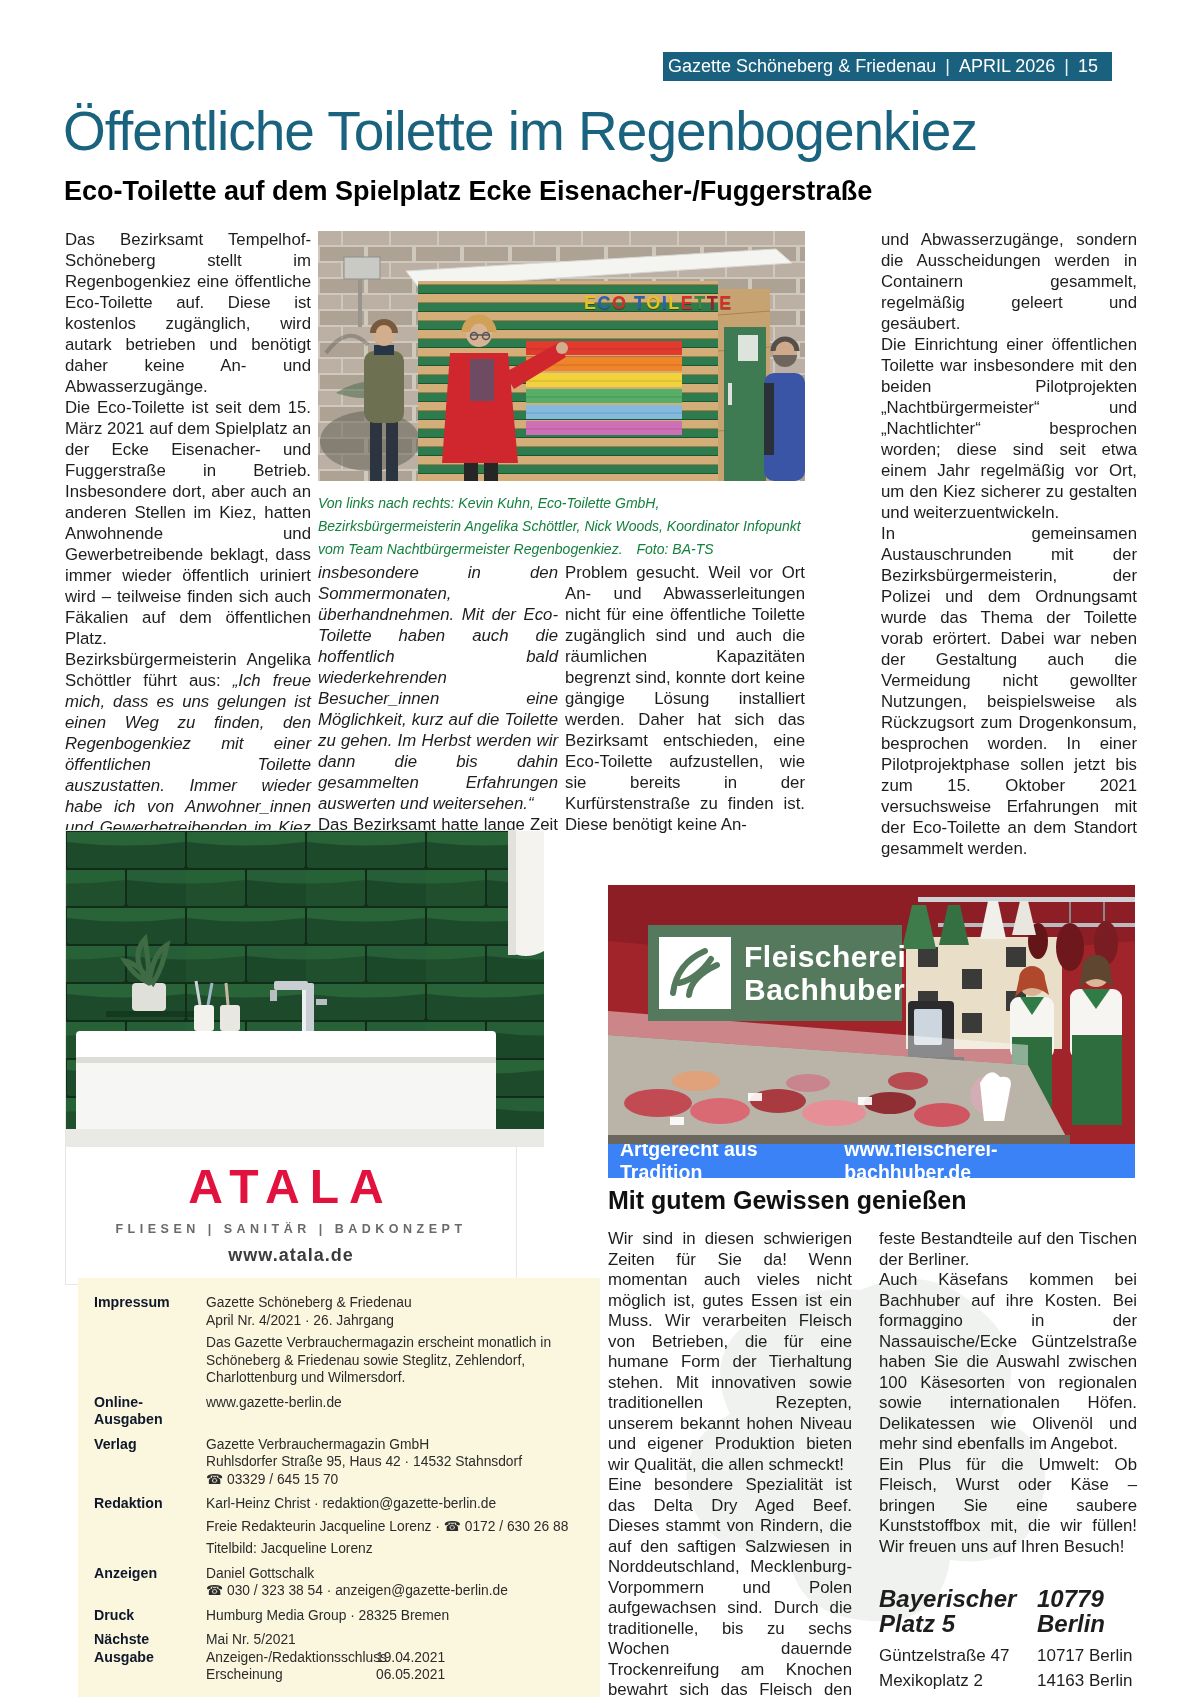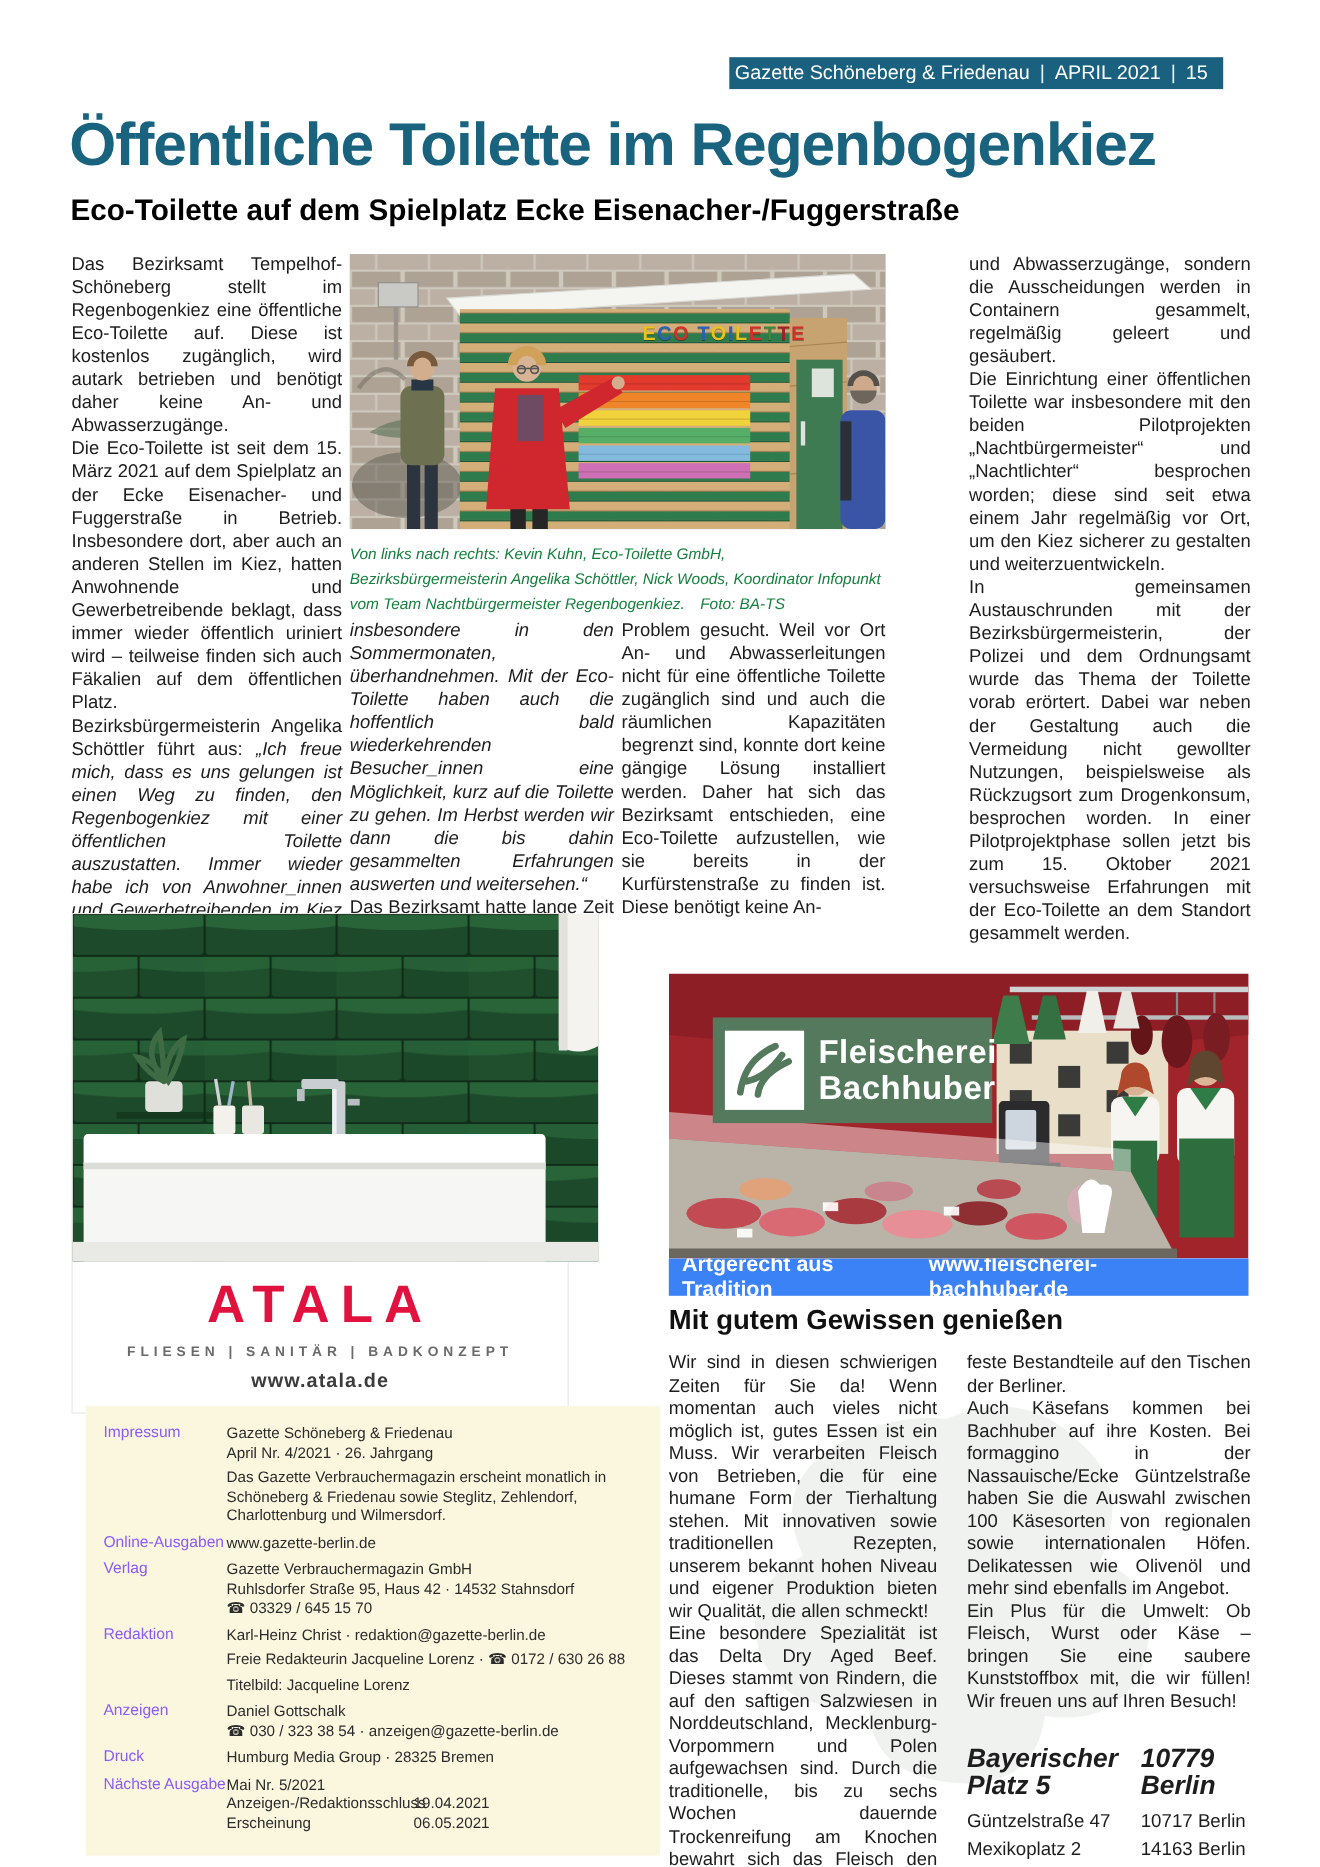--- a/index.html
+++ b/index.html
@@ -9,21 +9,21 @@
   .abs { position:absolute; }
 
   
   #header-bar { left:663px; top:52px; width:449px; height:29px; background:#19617f;
     color:#fff; display:flex; align-items:center; justify-content:flex-end;
     padding-right:14px; font-size:18px; gap:9px; }
   .hsep { opacity:.9; font-weight:300; }
 
   
   #title { left:63px; top:100px; width:1075px; font-size:55px; line-height:62px;
-    color:#19637f; font-weight:700; letter-spacing:-1px; white-space:nowrap; }
+    color:#19637f; font-weight:400; letter-spacing:-1px; white-space:nowrap; }
   #subtitle { left:64px; top:176px; font-size:27px; font-weight:700; color:#000000; }
 
   
   .body-text { font-size:16.8px; line-height:21px; text-align:justify;
     hyphens:auto; -webkit-hyphens:auto; color:#1d1d1d; }
   .quote { font-style:italic; }
   #col1 { left:65px;  top:229px; width:246px; }
   #col2 { left:318px; top:562px; width:240px; }
   #col3 { left:565px; top:562px; width:240px; }
   #col4 { left:881px; top:229px; width:256px; }
@@ -42,21 +42,21 @@
   #atala-photo svg { display:block; }
   #atala-logo-block { text-align:center; padding:16px 0 18px; }
   #atala-brand { font-size:48px; font-weight:800; color:#e2123f; letter-spacing:10px; line-height:1; }
   #atala-tagline { margin-top:11px; font-size:12.5px; letter-spacing:4.5px; color:#6a6a6a; font-weight:700; }
   #atala-url { margin-top:9px; font-size:18px; font-weight:700; color:#3c3c3c; letter-spacing:1px; }
 
   
   #impressum { left:78px; top:1278px; width:522px; background:#fbf7df;
     padding:16px 14px 14px 16px; font-size:13.8px; line-height:17.5px; color:#2b2b2b; }
   .imp-row { display:flex; margin-bottom:7px; }
-  .imp-label { width:112px; flex-shrink:0; font-weight:400; font-size:14.2px; color:#8b5cf6; }
+  .imp-label { width:112px; flex-shrink:0; font-weight:700; font-size:14.2px; color:#0f172a; }
   .imp-value { flex:1; }
   .imp-gap { margin-top:5px; }
   .imp-pair { display:flex; }
   .imp-pair .pl { width:170px; flex-shrink:0; }
 
   
   #bachhuber-ad { left:608px; top:885px; width:527px; }
   #bach-photo { position:relative; width:545px; height:259px; overflow:hidden; }
   #bach-photo svg { display:block; }
   #bach-logo { position:absolute; left:40px; top:40px; width:254px; height:96px;
@@ -80,21 +80,21 @@
   #watermark { left:620px; top:1250px; width:470px; height:420px; z-index:0; pointer-events:none; }
 </style>
 </head>
 <body>
 
 <div id="page">
 
   <div class="abs" id="header-bar">
     <span>Gazette Schöneberg &amp; Friedenau</span>
     <span class="hsep">|</span>
-    <span>APRIL 2021</span>
+    <span>APRIL 2026</span>
     <span class="hsep">|</span>
     <span>15</span>
   </div>
 
   <div class="abs" id="title">Öffentliche Toilette im Regenbogenkiez</div>
   <div class="abs" id="subtitle">Eco-Toilette auf dem Spielplatz Ecke Eisenacher-/Fuggerstraße</div>
 
   <div class="abs body-text" id="col1">
     <div>Das Bezirksamt Tempelhof-Schöneberg stellt im Regenbogenkiez eine öffentliche Eco-Toilette auf. Diese ist kostenlos zugänglich, wird autark betrieben und benötigt daher keine An- und Abwasserzugänge.</div>
     <div>Die Eco-Toilette ist seit dem 15. März 2021 auf dem Spielplatz an der Ecke Eisenacher- und Fuggerstraße in Betrieb. Insbesondere dort, aber auch an anderen Stellen im Kiez, hatten Anwohnende und Gewerbetreibende beklagt, dass immer wieder öffentlich uriniert wird – teilweise finden sich auch Fäkalien auf dem öffentlichen Platz.</div>

